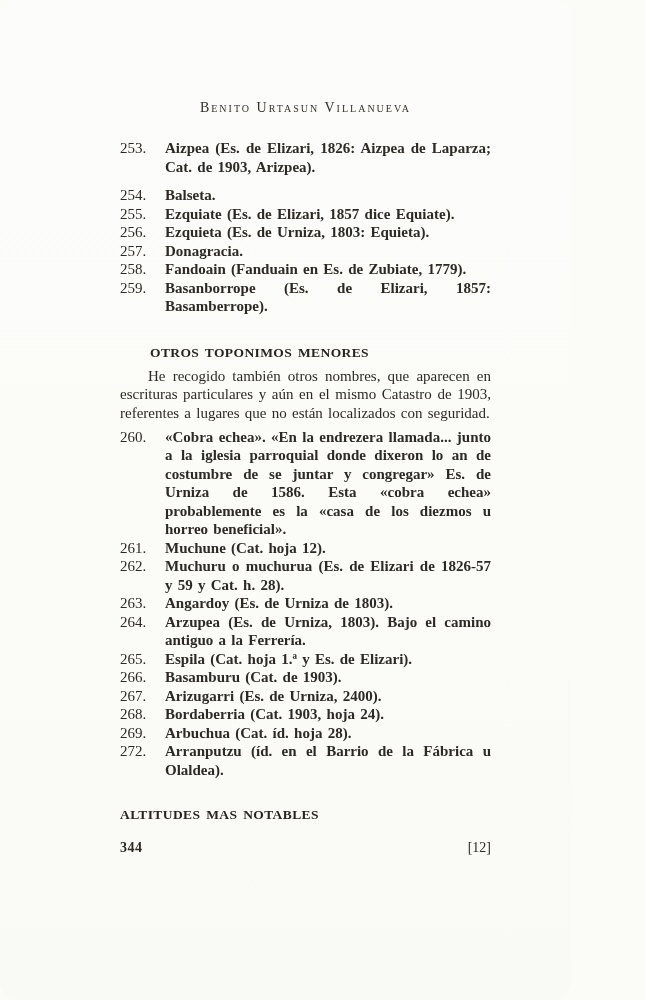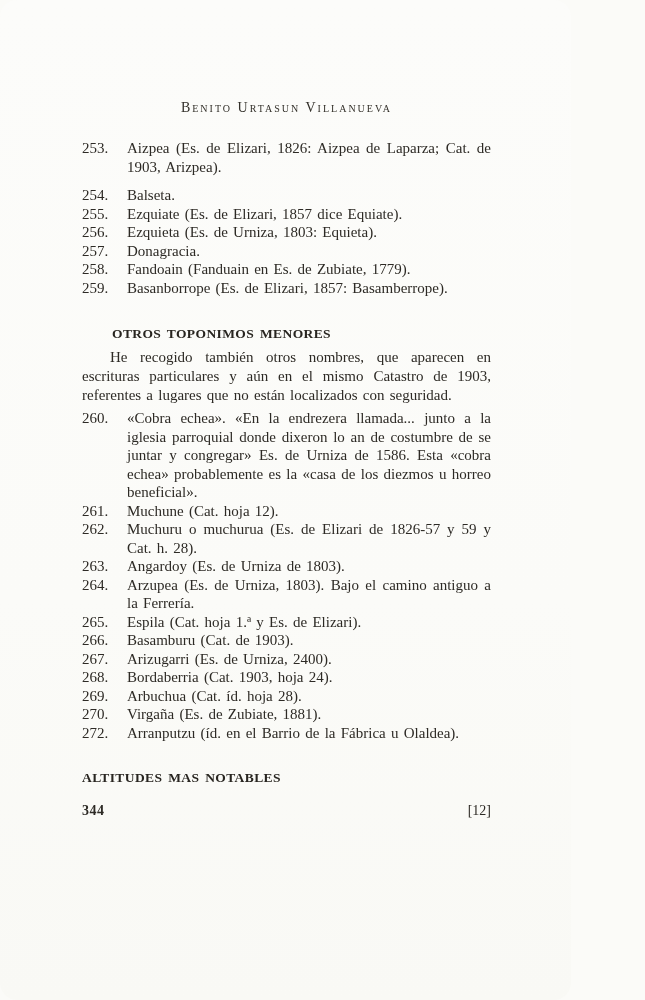--- a/index.html
+++ b/index.html
@@ -12,21 +12,21 @@
     background: var(--paper);
     font-family: "Liberation Serif", "DejaVu Serif", serif;
     color: var(--ink);
   }
   .page {
     position: relative;
     width: 571px;
     height: 1000px;
     overflow: hidden;
     background: linear-gradient(180deg, #fcfcfa 0%, #fbfbf8 60%, #f9f9f5 100%);
-    padding: 100px 80px 0 82px;
+    padding: 100px 80px 0 120px;
     border-radius: 17px;
   }
   .running-header {
     text-align: center;
     font-variant: small-caps;
     letter-spacing: 2px;
     font-size: 14px;
     line-height: 16px;
     margin-bottom: 23px;
     color: #33302a;
@@ -40,20 +40,21 @@
     flex: 0 0 45px;
     font-size: 15px;
     line-height: 18.5px;
   }
   .item .txt {
     flex: 1 1 auto;
     font-size: 15px;
     line-height: 18.5px;
     text-align: justify;
     word-spacing: 1.5px;
+    font-weight: bold;
   }
   .intro-list { margin-bottom: 0; }
   .v-heading {
     margin-top: 21px;
     font-size: 15.5px;
     line-height: 18px;
   }
   .v-heading .sub { margin-left: 26px; }
   .list-v { margin-top: 10px; }
   .section-heading {
@@ -184,24 +185,20 @@
       <div class="item">
         <span class="num">268.</span>
         <span class="txt">Bordaberria (Cat. 1903, hoja 24).</span>
       </div>
 
       <div class="item">
         <span class="num">269.</span>
         <span class="txt">Arbuchua (Cat. íd. hoja 28).</span>
       </div>
 
-      <div class="item">
-        <span class="num">270.</span>
-        <span class="txt">Virgaña (Es. de Zubiate, 1881).</span>
-      </div>
 
 
       <div class="item">
         <span class="num">272.</span>
         <span class="txt">Arranputzu (íd. en el Barrio de la Fábrica u Olaldea).</span>
       </div>
     </div>
 
   <h2 class="section-heading heading-altitudes">ALTITUDES MAS NOTABLES</h2>
 

